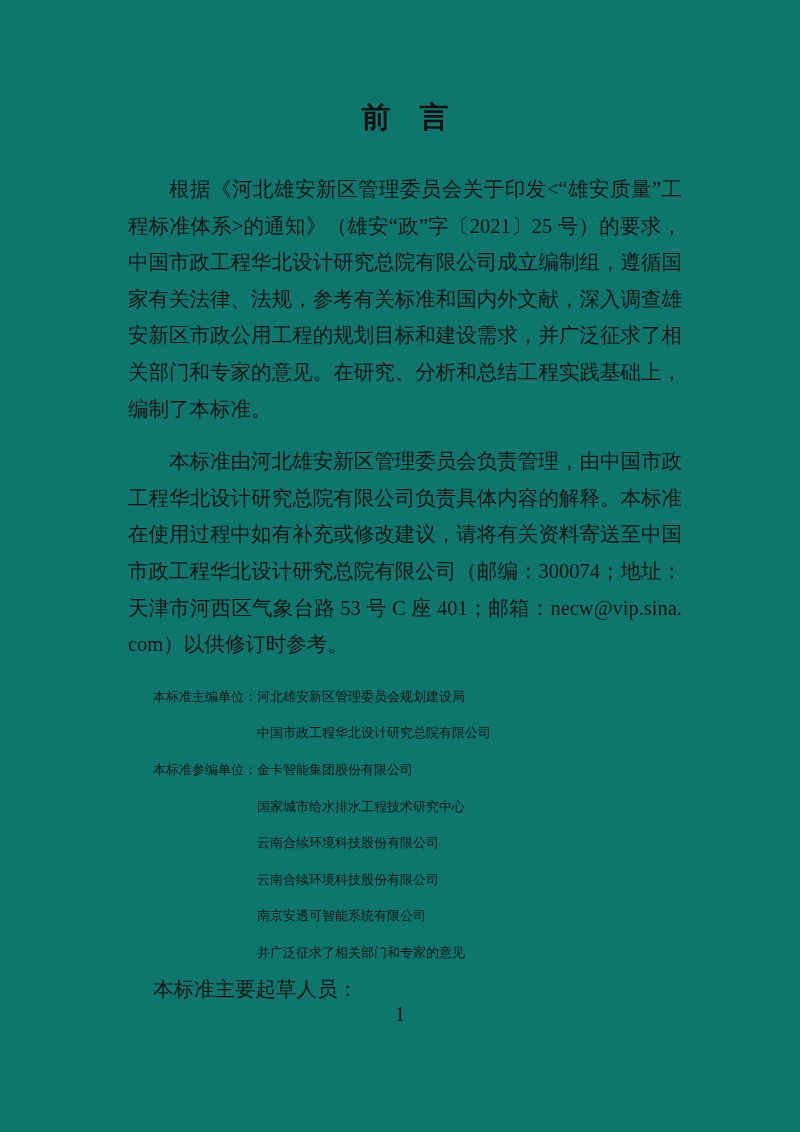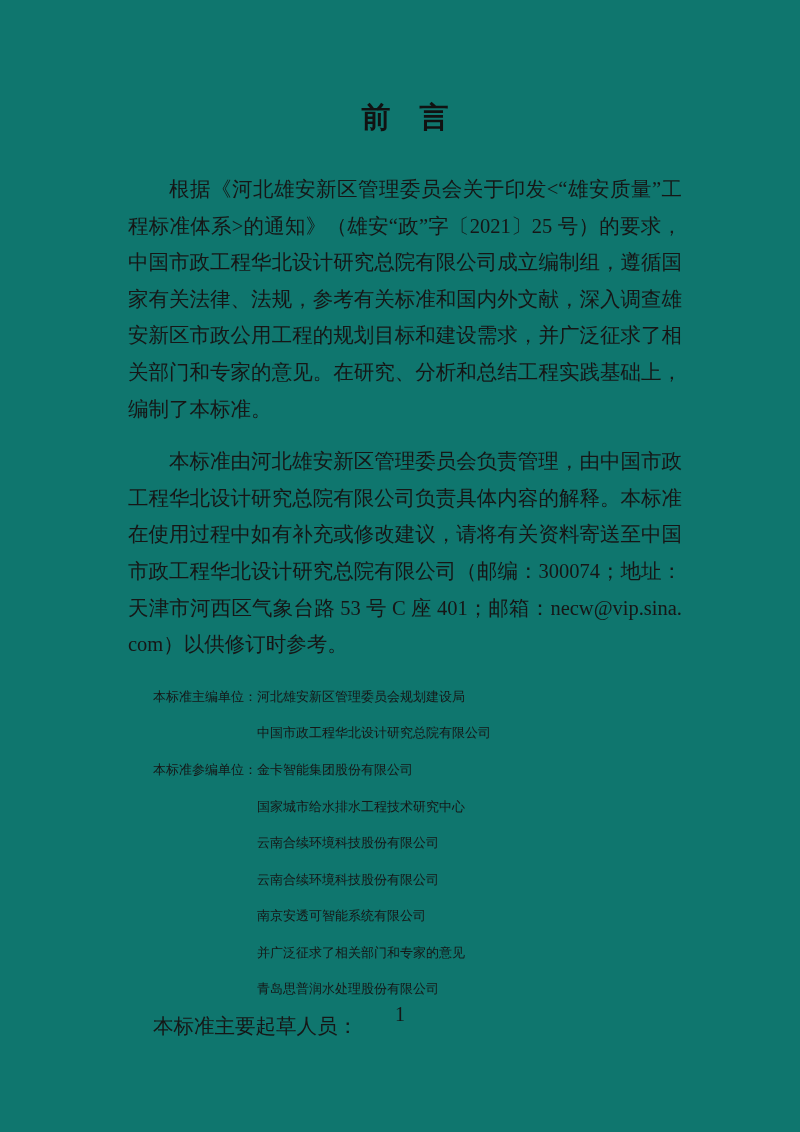--- a/index.html
+++ b/index.html
@@ -95,21 +95,20 @@
 
     <div class="unit-row">
       <span class="unit-label">本标准参编单位：</span>
       <div class="unit-list">
         <div class="unit-name">金卡智能集团股份有限公司</div>
         <div class="unit-name">国家城市给水排水工程技术研究中心</div>
         <div class="unit-name">云南合续环境科技股份有限公司</div>
         <div class="unit-name">云南合续环境科技股份有限公司</div>
         <div class="unit-name">南京安透可智能系统有限公司</div>
         <div class="unit-name">并广泛征求了相关部门和专家的意见</div>
-        <div class="unit-name">青岛思普润水处理股份有限公司</div>
       </div>
     </div>
 
     <div class="drafters-line">本标准主要起草人员：</div>
 
   </div>
 
   <div class="page-number">1</div>
 </div>
 

